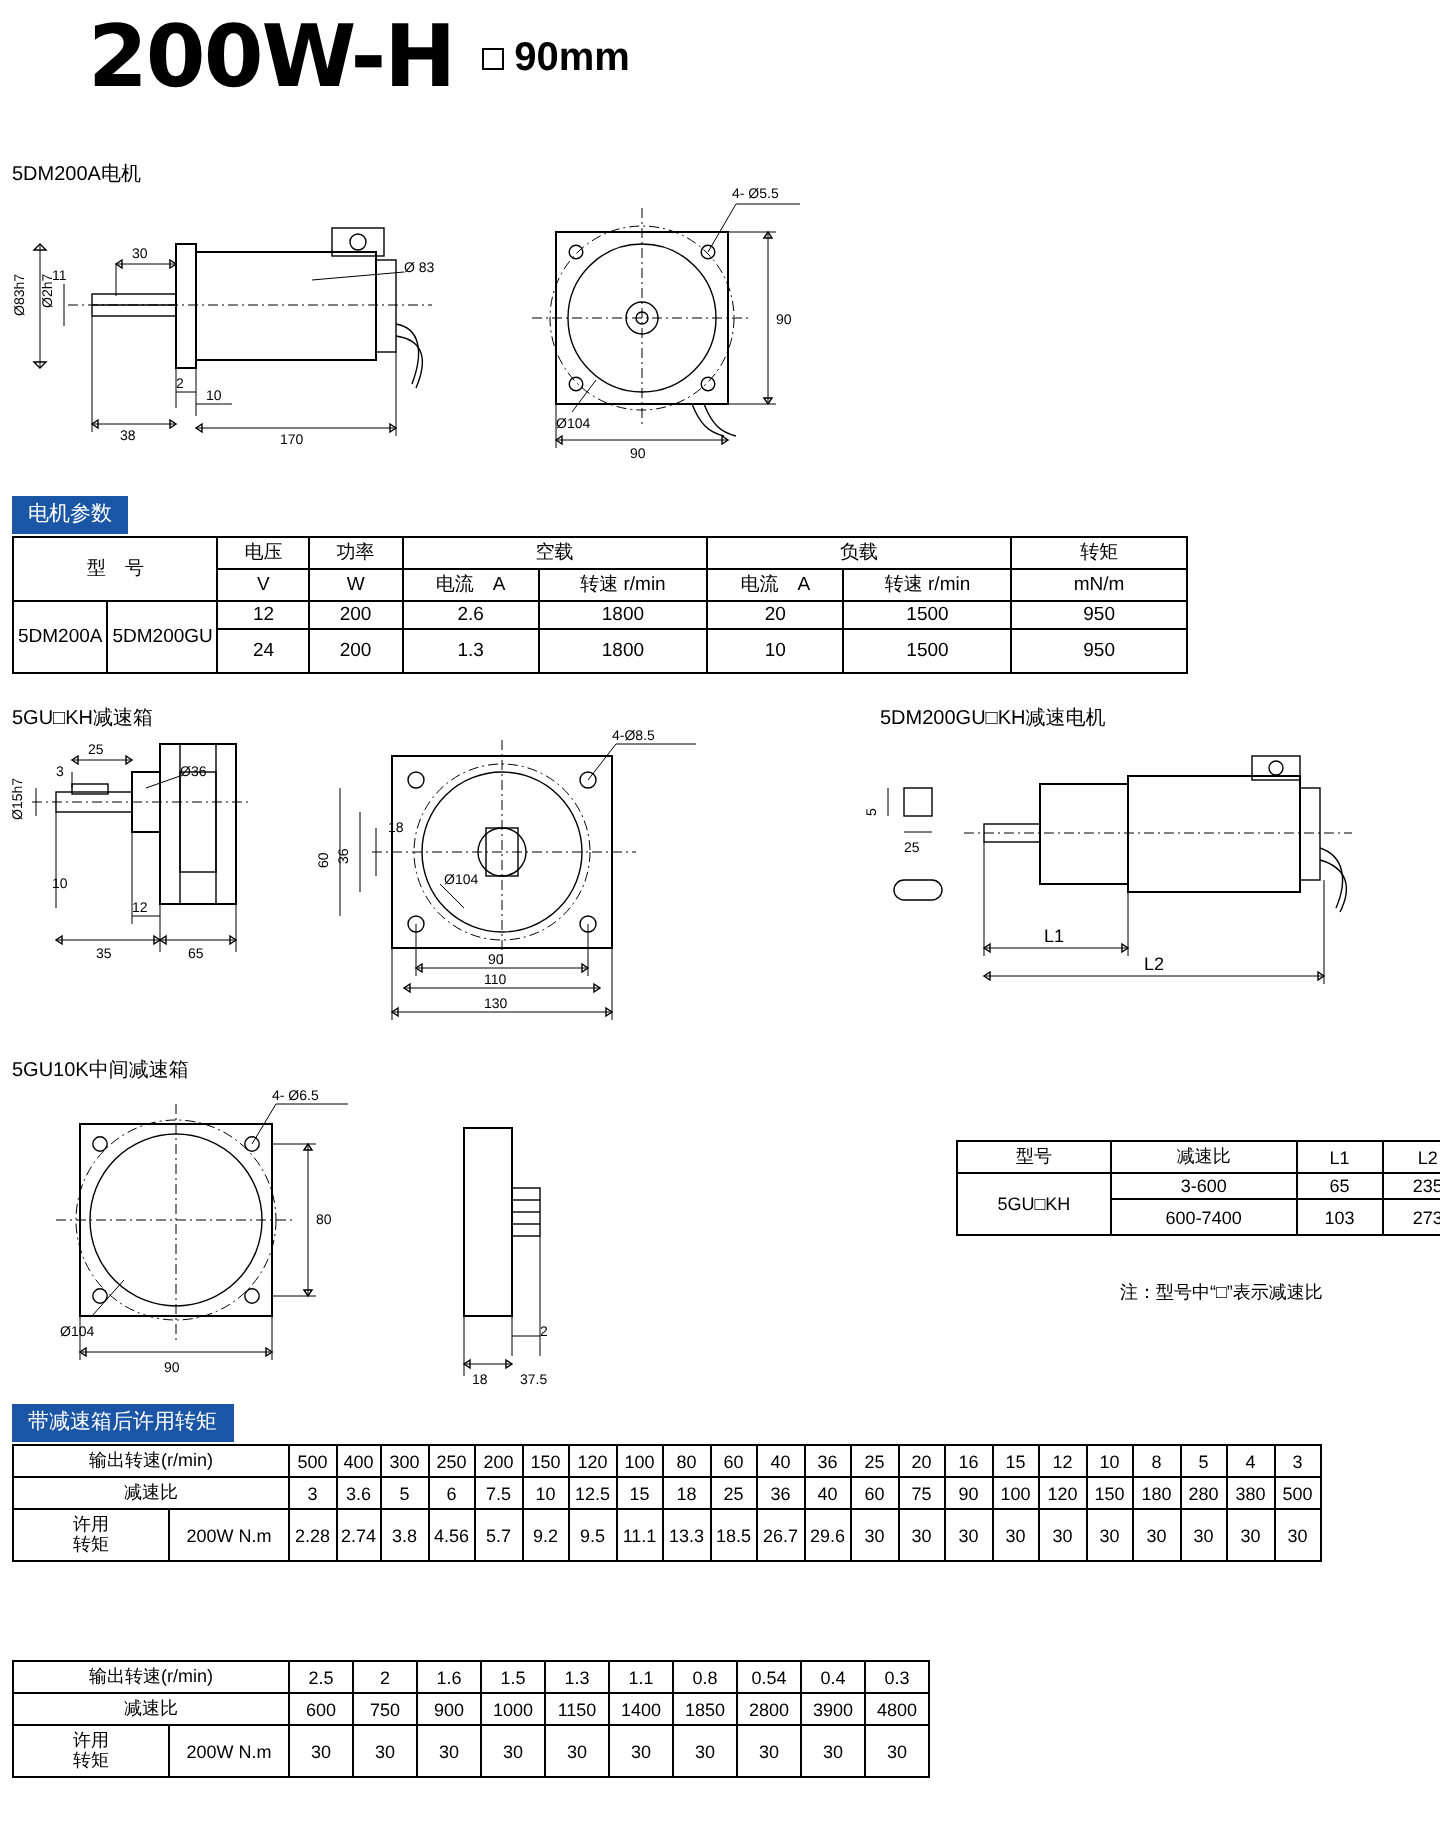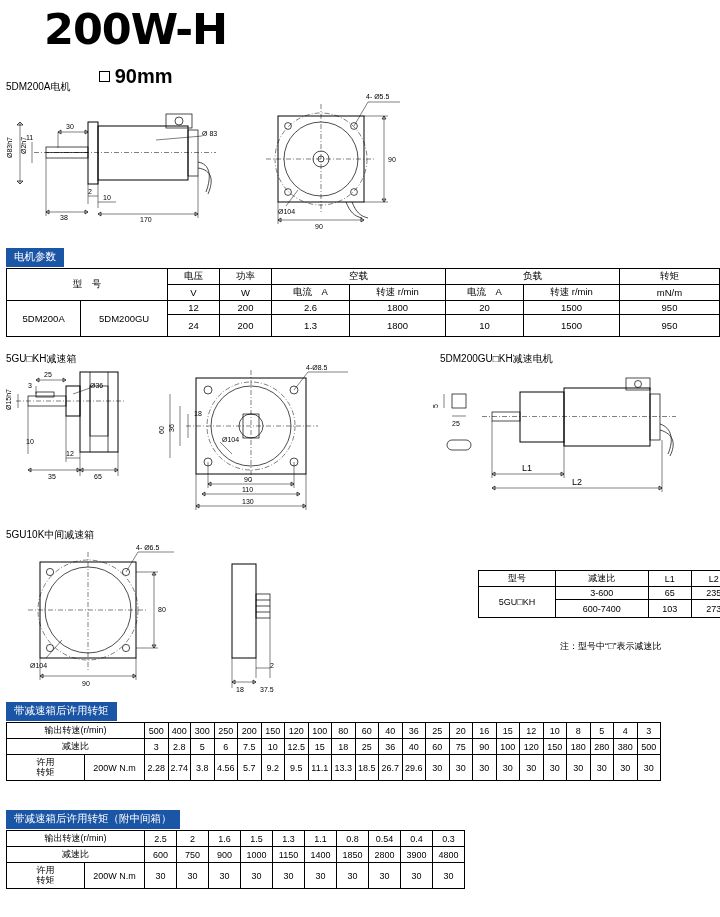--- a/index.html
+++ b/index.html
@@ -11,21 +11,21 @@
     font-family: "Liberation Sans", sans-serif;
     color: #000;
     position: relative;
     overflow: hidden;
   }
   .page { position: relative; width: 720px; height: 917px; }
 
   
   .title-row {
     position: absolute; left: 44px; top: 8px;
-    display: flex; align-items: center; gap: 14px; flex-direction: column;
+    display: flex; align-items: center; gap: 14px;
   }
   .title-main {
     font-family: "DejaVu Sans", sans-serif;
     font-size: 43px; font-weight: bold; letter-spacing: -1px;
     line-height: 1;
   }
   .title-sub {
     font-size: 20px; font-weight: bold;
     display: flex; align-items: center; gap: 5px;
   }
@@ -178,21 +178,21 @@
       <text class="tx7" x="65" y="143">90</text>
       <line class="thin" x1="28" y1="116" x2="28" y2="138"></line>
 
       <line class="thin" x1="48" y1="104" x2="36" y2="120"></line>
       <text class="tx7" x="28" y="128">Ø104</text>
     </svg>
   </div>
 
   <div class="blue-cap" style="left:6px; top:248px;">电机参数</div>
 
-  <table class="tbl" style="left:6px; top:268px; width:714px;">
+  <table class="tbl" style="left:6px; top:268px; width:588px;">
     <tbody>
         <tr>
       <td rowspan="2" colspan="2" style="width:170px;" class="b">型　号</td>
       <td class="b" style="width:52px;">电压</td>
       <td class="b" style="width:52px;">功率</td>
       <td colspan="2" class="b">空载</td>
       <td colspan="2" class="b">负载</td>
       <td rowspan="1" class="b" style="width:100px;">转矩</td>
     </tr>
     <tr>
@@ -483,21 +483,21 @@
             <td style="width: 23.5px;">12</td>
             <td style="width: 23.5px;">10</td>
             <td style="width: 23.5px;">8</td>
             <td style="width: 23.5px;">5</td>
             <td style="width: 23.5px;">4</td>
             <td style="width: 23.5px;">3</td>
           </tr>
           <tr>
             <td colspan="2">减速比</td>
             <td>3</td>
-            <td>2.8</td>
+            <td>3.6</td>
             <td>5</td>
             <td>6</td>
             <td>7.5</td>
             <td>10</td>
             <td>12.5</td>
             <td>15</td>
             <td>18</td>
             <td>25</td>
             <td>36</td>
             <td>40</td>
@@ -537,21 +537,20 @@
             <td>30</td>
             <td>30</td>
             <td>30</td>
             <td>30</td>
             <td>30</td>
           </tr>
         </tbody>
       </table>
     </div>
 
-  <div class="blue-cap" style="left:6px; top:810px;">带减速箱后许用转矩（附中间箱）</div>
   <div id="torque-table-2" style="position:absolute; left:6px; top:830px;">
       <table class="tbl" style="position: static; font-size: 9px;">
         <tbody>
           <tr>
             <td colspan="2" style="width: 138px;">输出转速(r/min)</td>
             <td style="width: 32px;">2.5</td>
             <td style="width: 32px;">2</td>
             <td style="width: 32px;">1.6</td>
             <td style="width: 32px;">1.5</td>
             <td style="width: 32px;">1.3</td>

